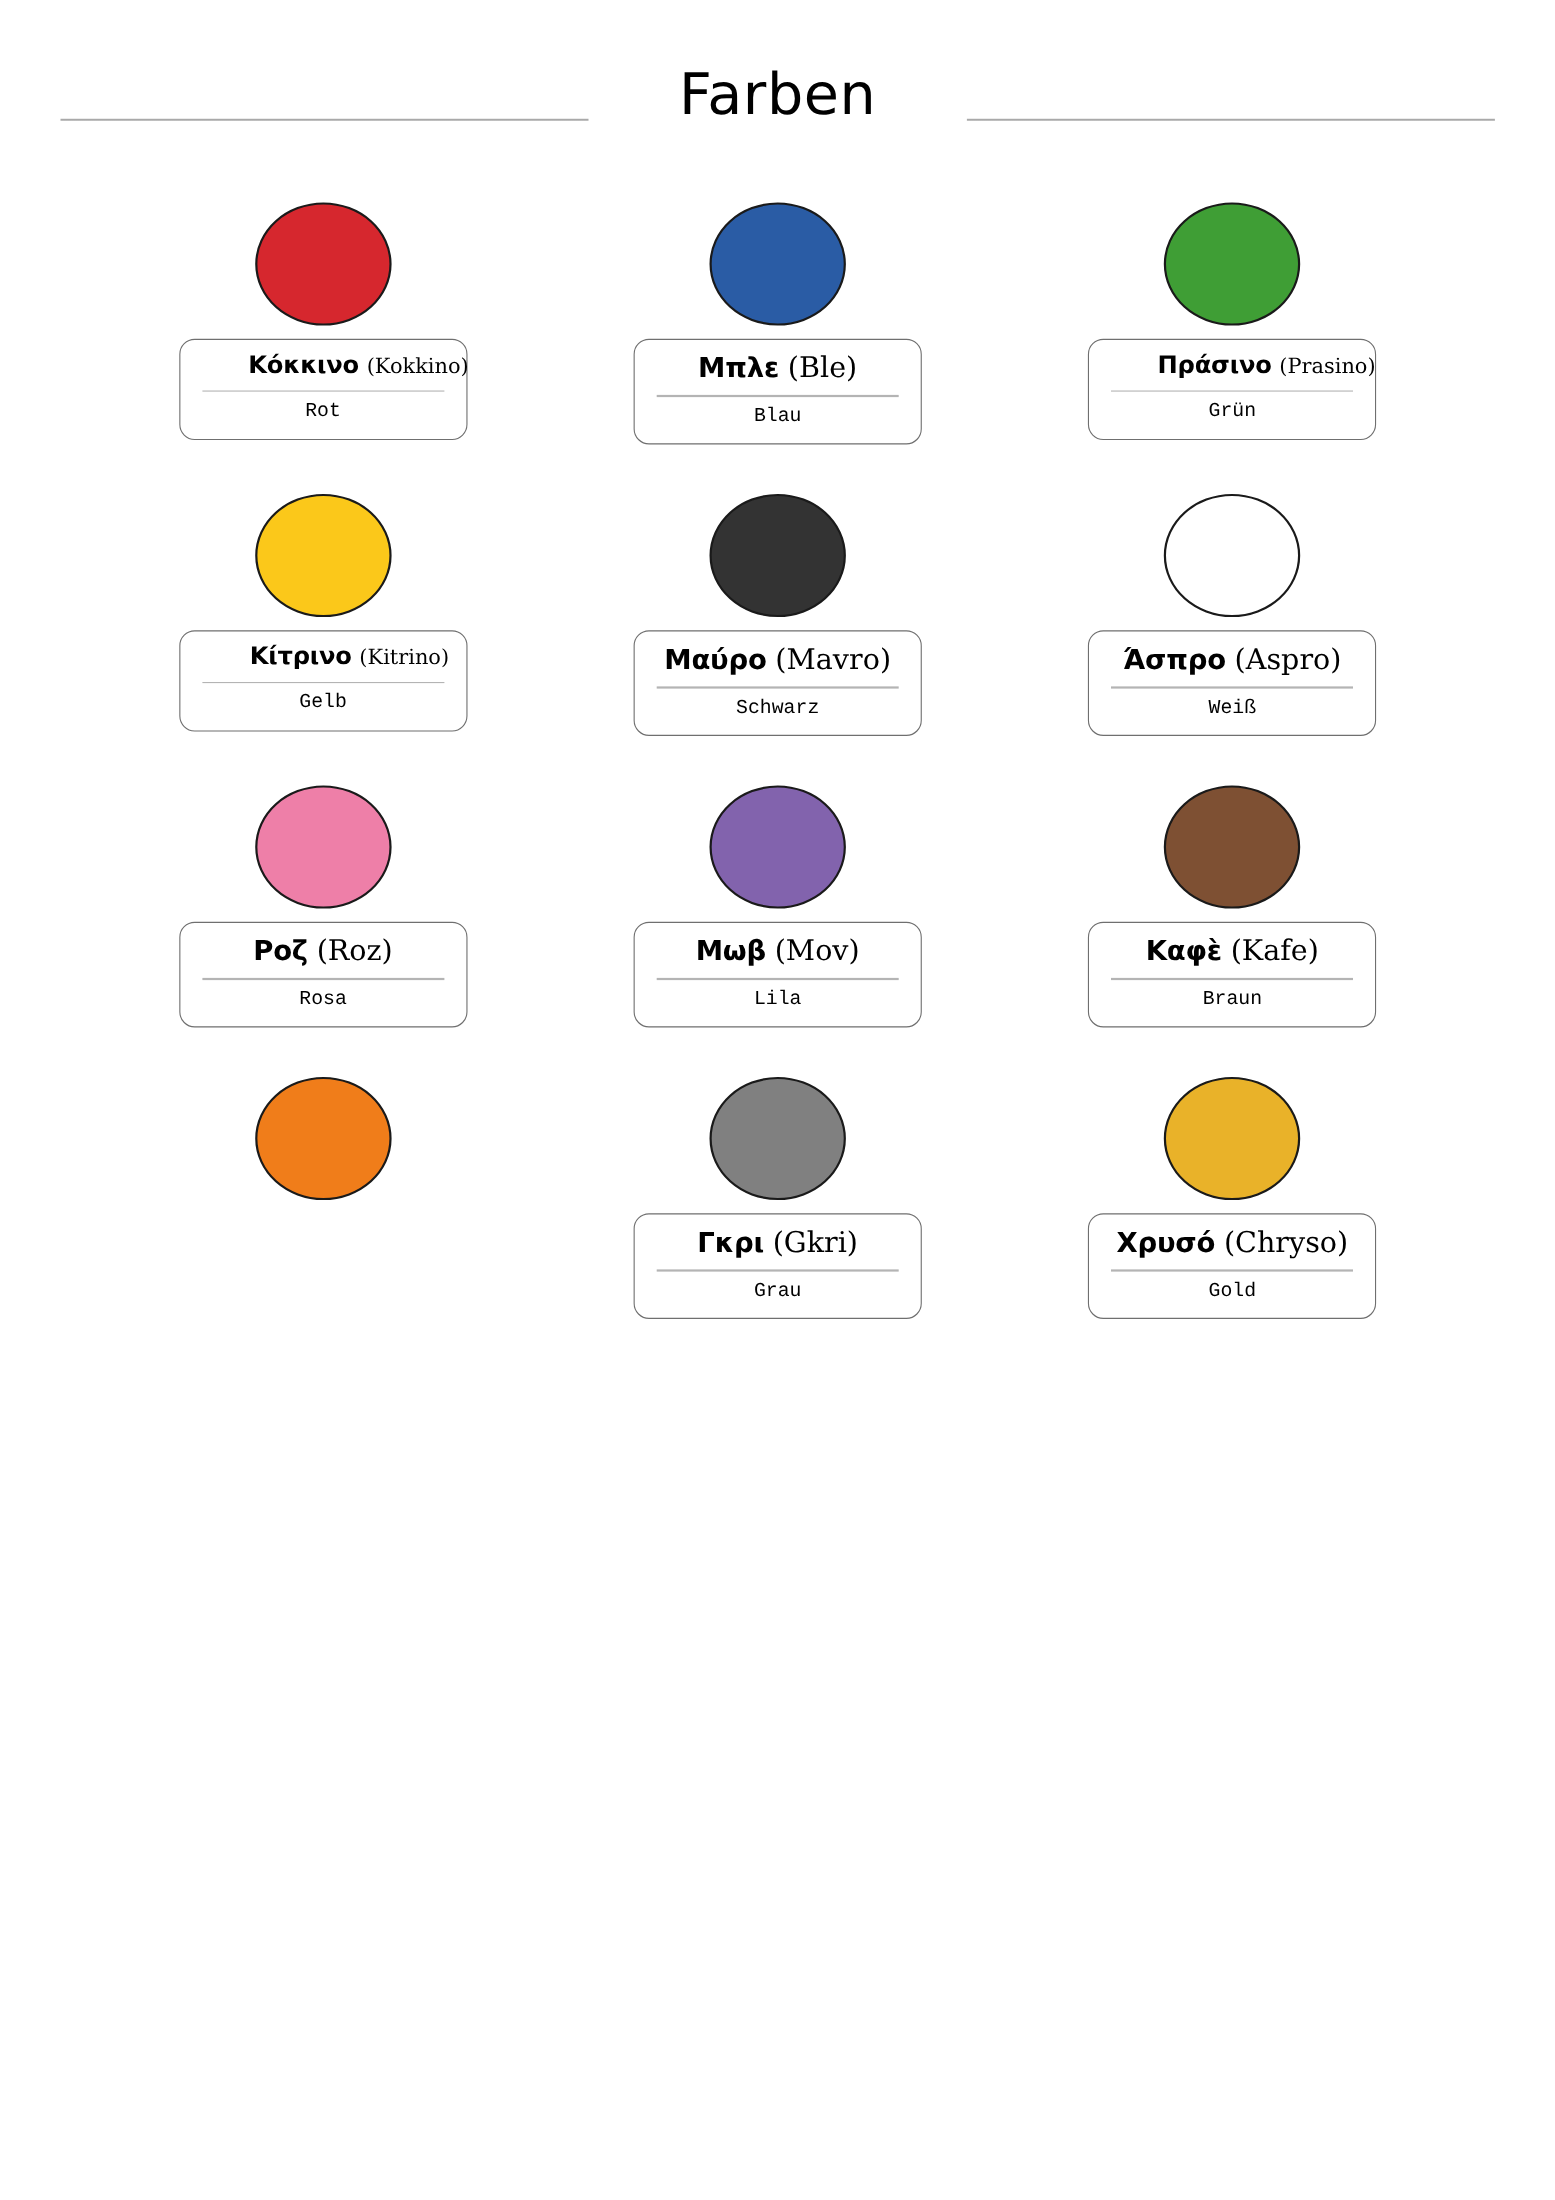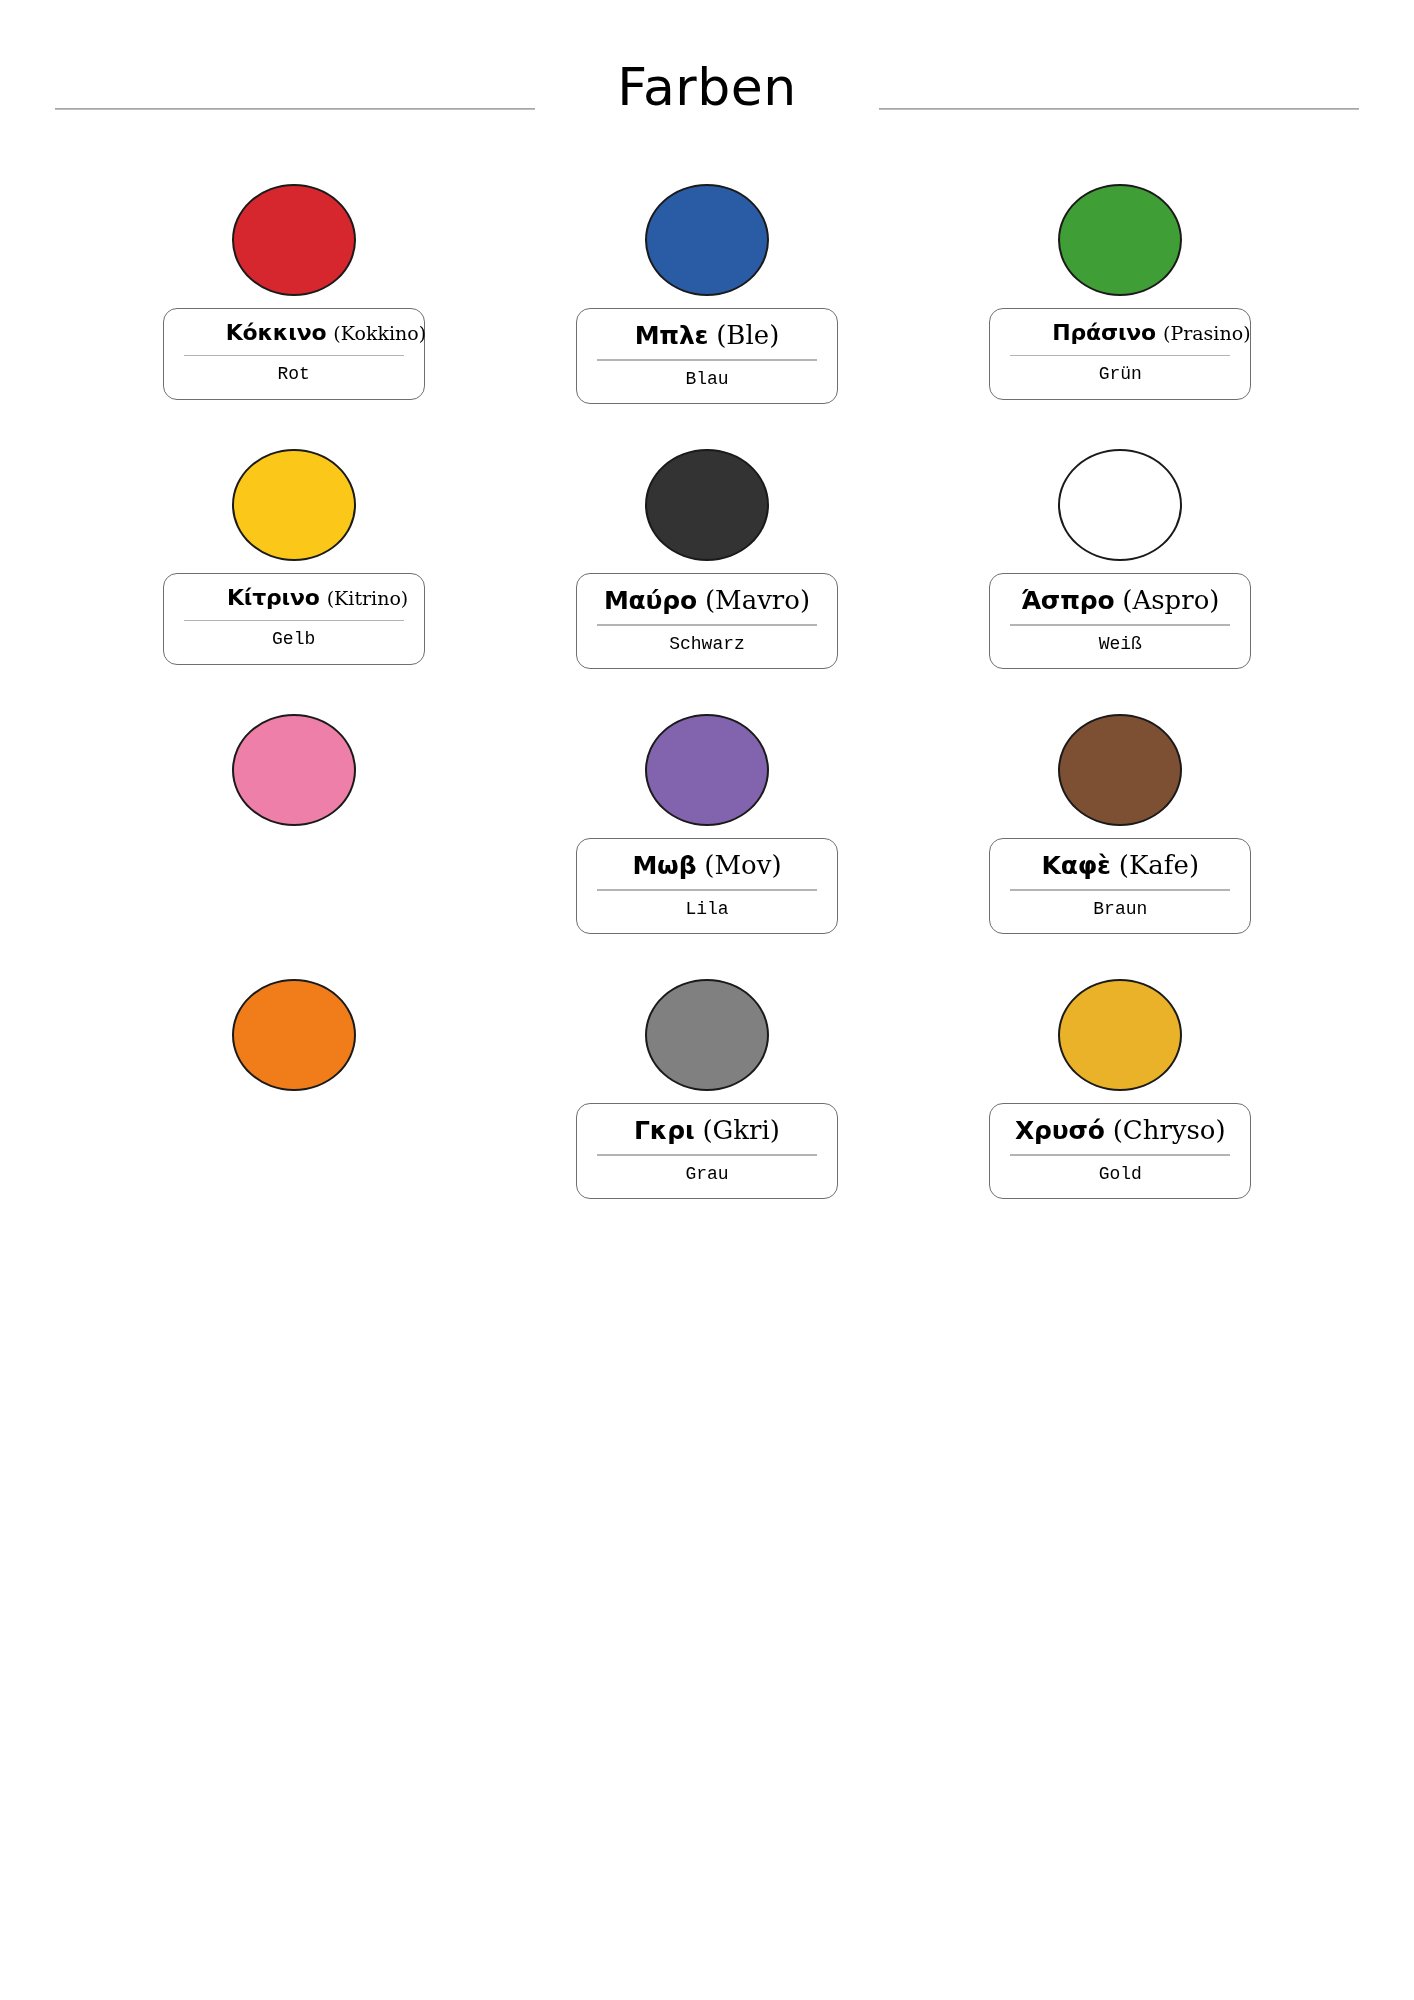--- a/index.html
+++ b/index.html
@@ -166,20 +166,25 @@
     <div class="cell">
       <div class="swatch" style="background: rgb(255, 255, 255);"></div>
       <div class="card">
         <div class="line1"><span class="greek">Άσπρο</span> <span class="translit">(Aspro)</span></div>
         <div class="divider"></div>
         <div class="line2">Weiß</div>
       </div>
     </div>
     <div class="cell">
       <div class="swatch" style="background: rgb(238, 127, 168);"></div>
+      <div class="card">
+        <div class="line1"><span class="greek">Ροζ</span> <span class="translit">(Roz)</span></div>
+        <div class="divider"></div>
+        <div class="line2">Rosa</div>
+      </div>
     </div>
     <div class="cell">
       <div class="swatch" style="background: rgb(130, 99, 173);"></div>
       <div class="card">
         <div class="line1"><span class="greek">Μωβ</span> <span class="translit">(Mov)</span></div>
         <div class="divider"></div>
         <div class="line2">Lila</div>
       </div>
     </div>
     <div class="cell">

